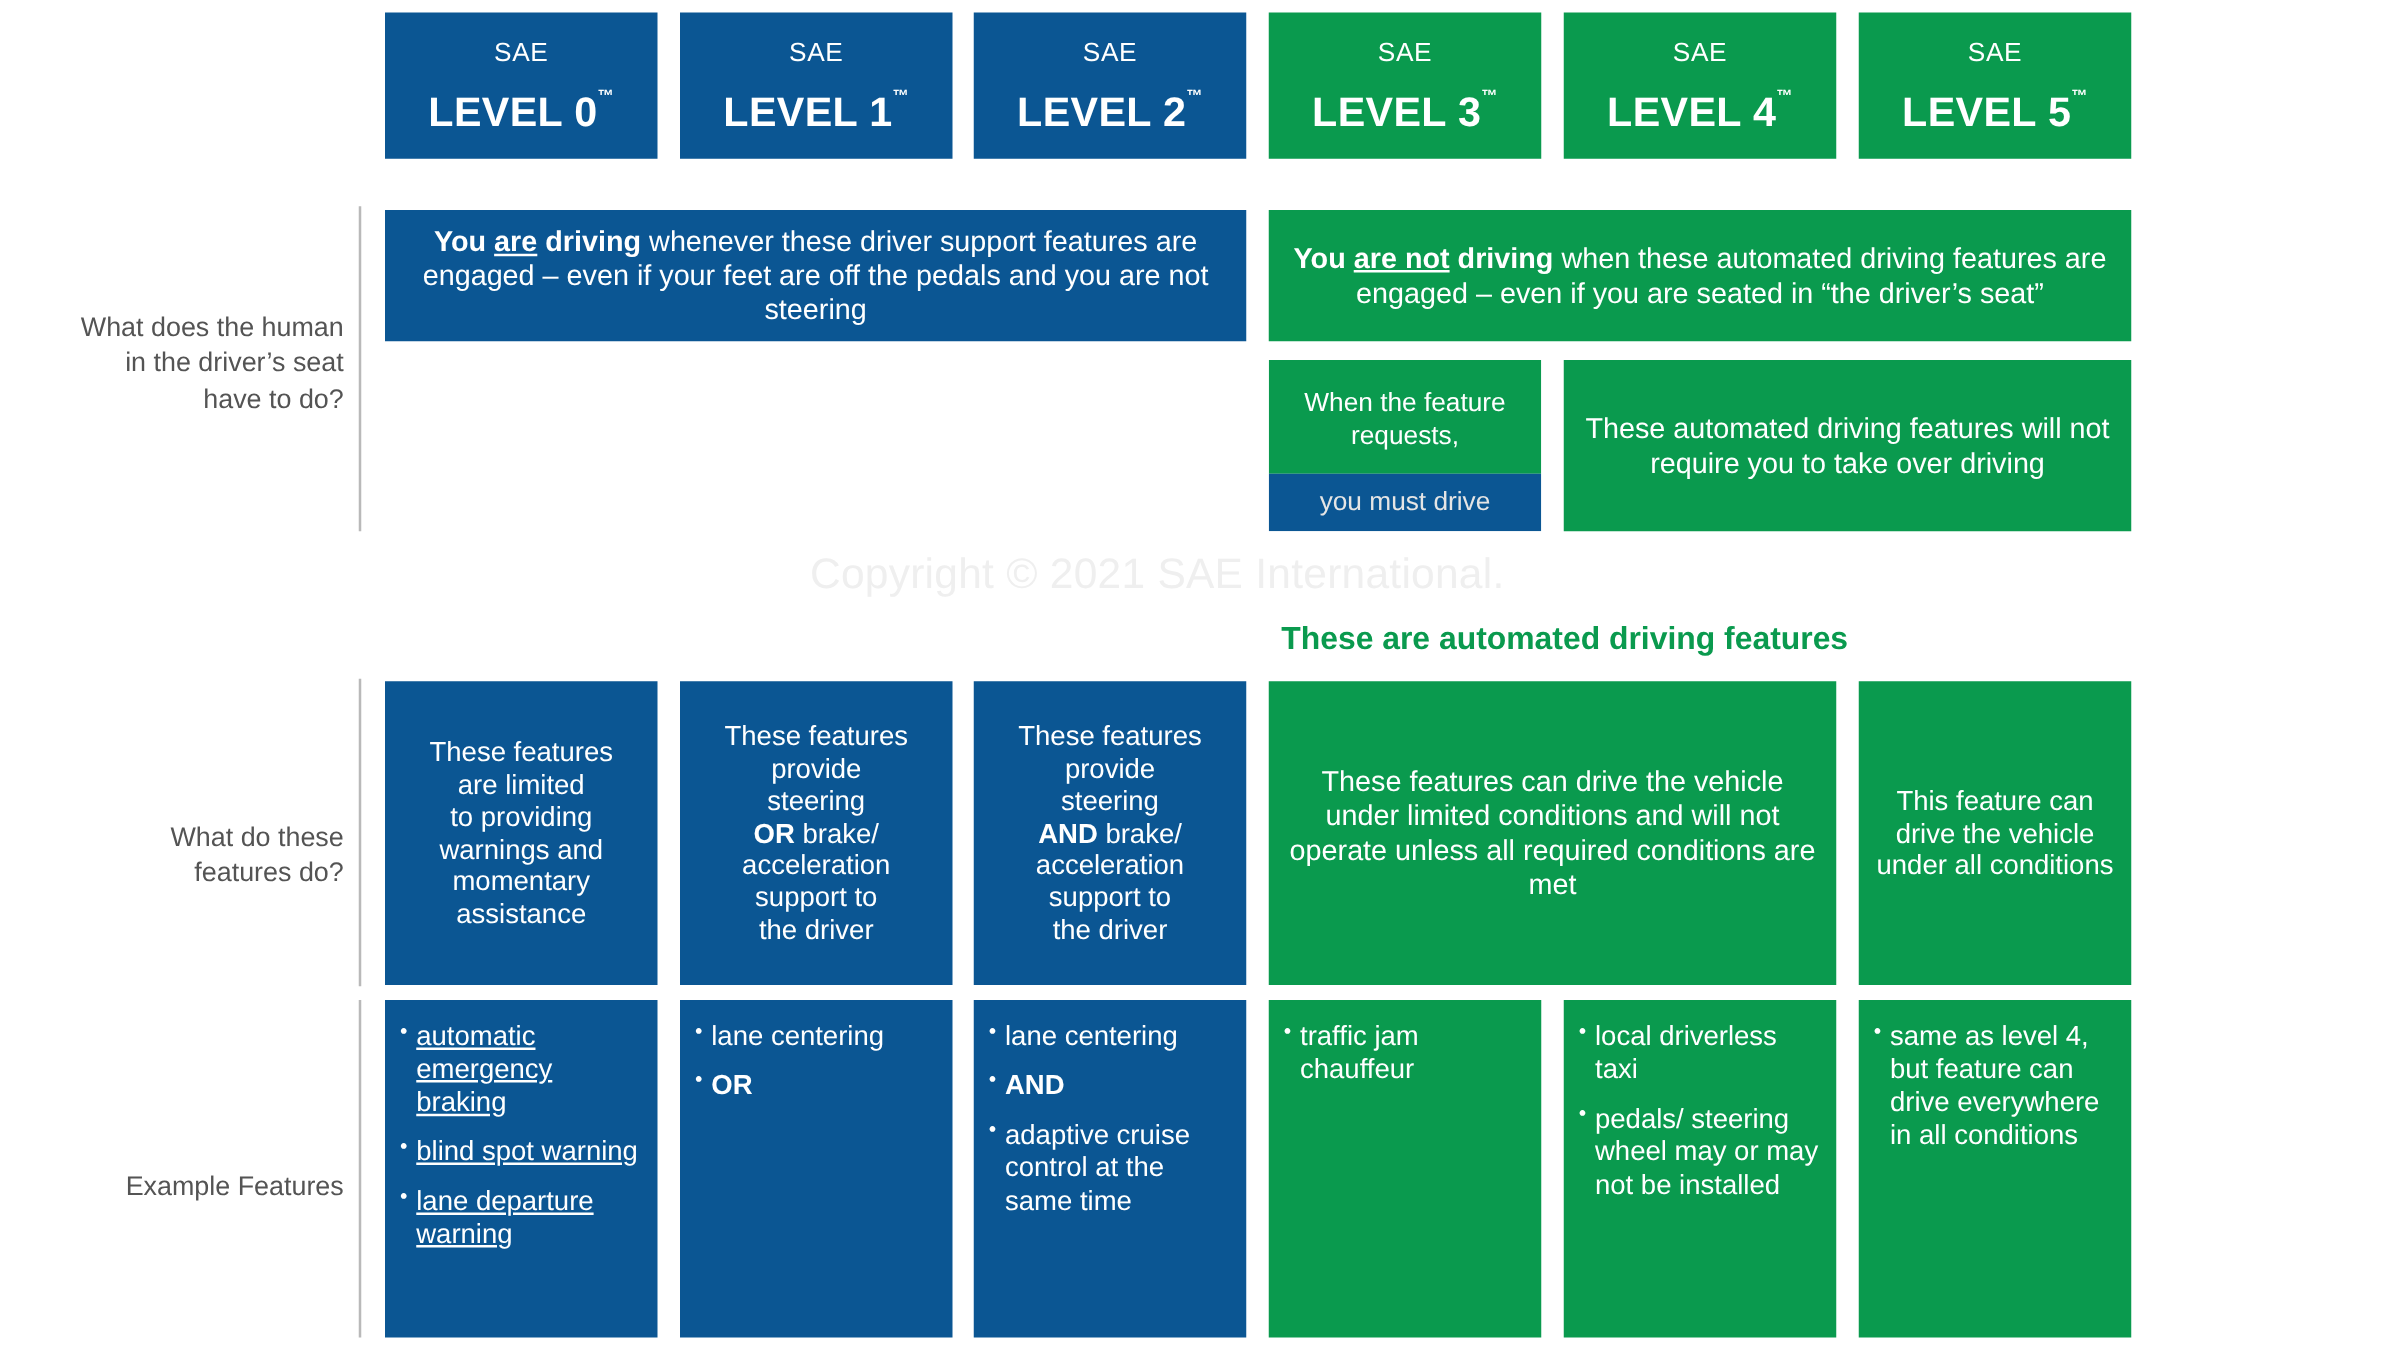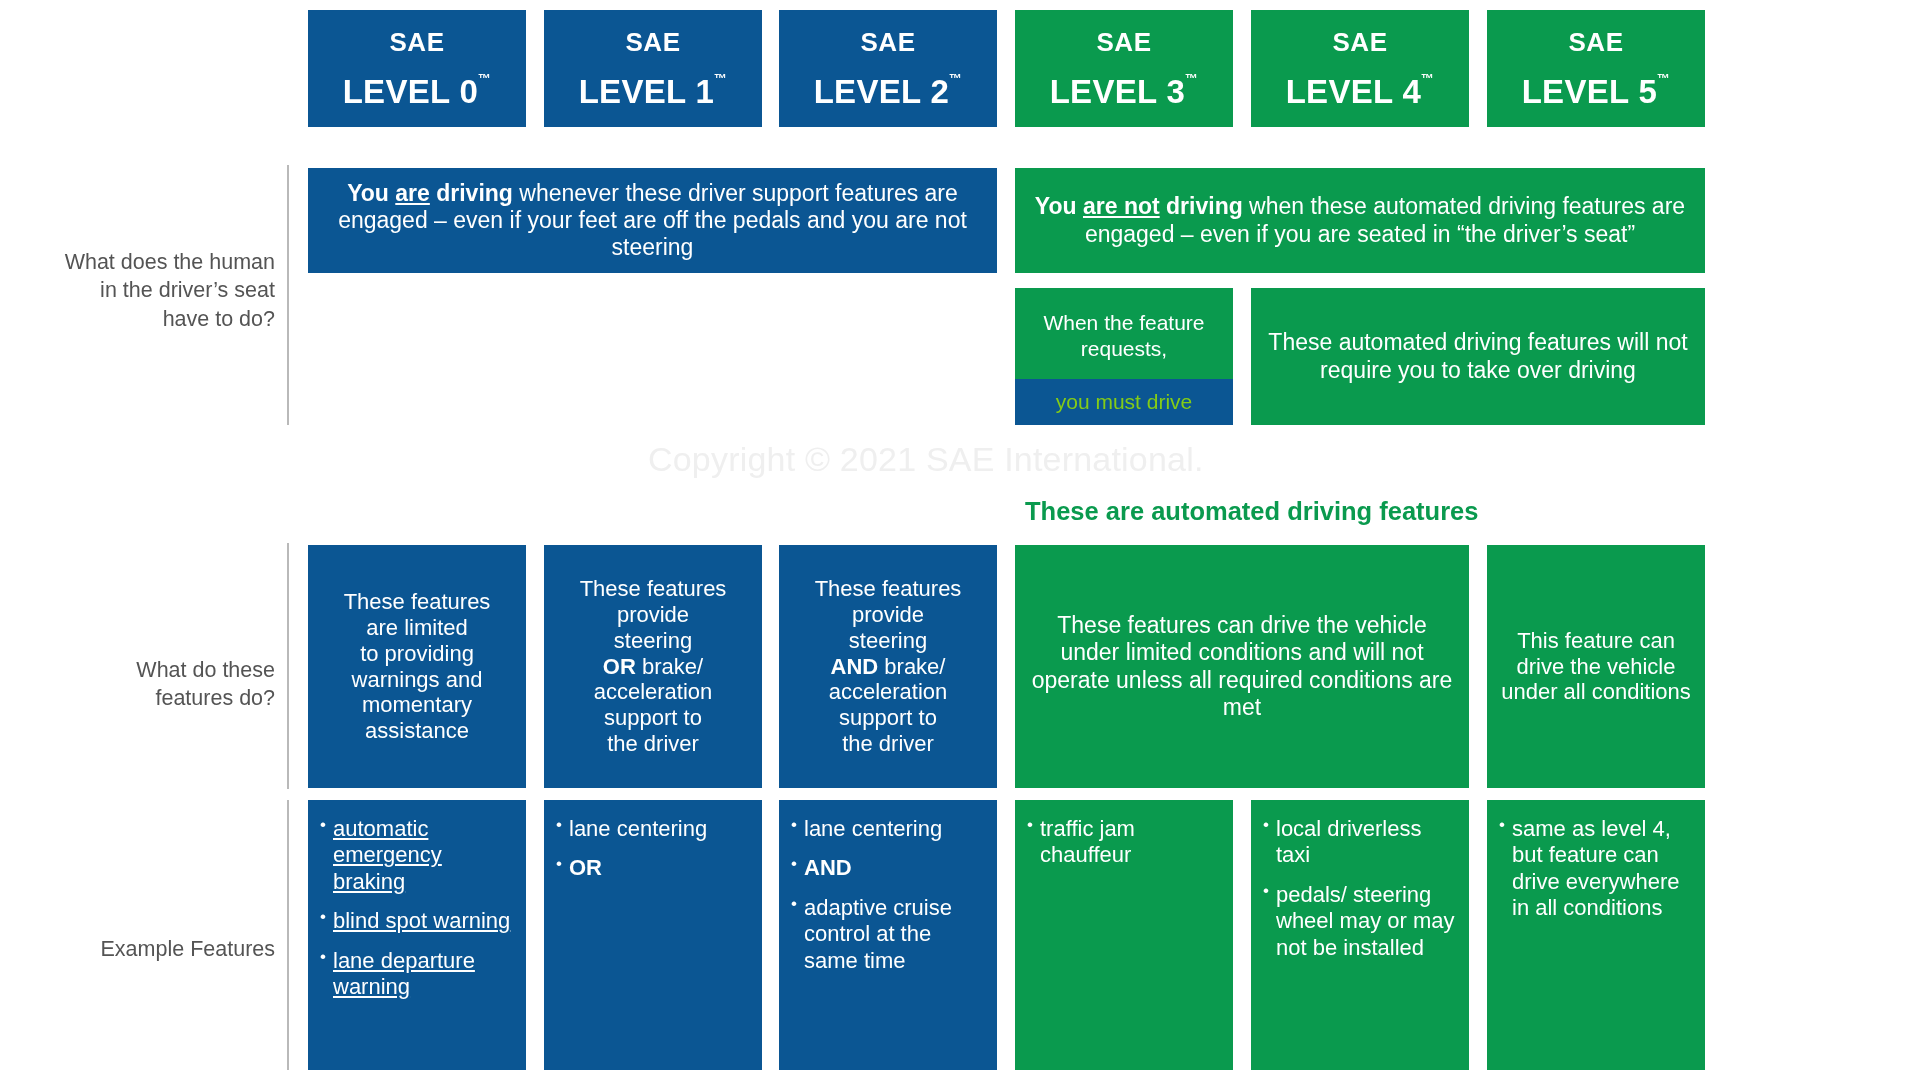--- a/index.html
+++ b/index.html
@@ -37,22 +37,22 @@
     top: 10px;
     height: 117px;
     display: flex;
     flex-direction: column;
     align-items: center;
     justify-content: center;
     color: #ffffff;
     line-height: 1.0;
   }
   .levelbox .sae {
-    font-size: 26px;
-    font-weight: 700;
+    font-size: 21px;
+    font-weight: 400;
     letter-spacing: .5px;
     margin-bottom: 20px;
   }
   .levelbox .lvl {
     font-size: 33px;
     font-weight: 700;
     letter-spacing: .3px;
     white-space: nowrap;
   }
   .levelbox .tm {
@@ -149,21 +149,21 @@
     padding: 6px 10px 2px 10px;
     line-height: 1.2;
   }
   .splitcell .bot {
     background: #0b5693;
     flex: 0 0 46px;
     display: flex;
     align-items: center;
     justify-content: center;
     text-align: center;
-    color: #84cc16;
+    color: #e5e5e5;
     line-height: 1.2;
   }
 
   .fs22 { font-size: 22px; }
   .fs21 { font-size: 21px; }
   .fs23 { font-size: 23px; }
 </style>
 </head>
 <body>
 

